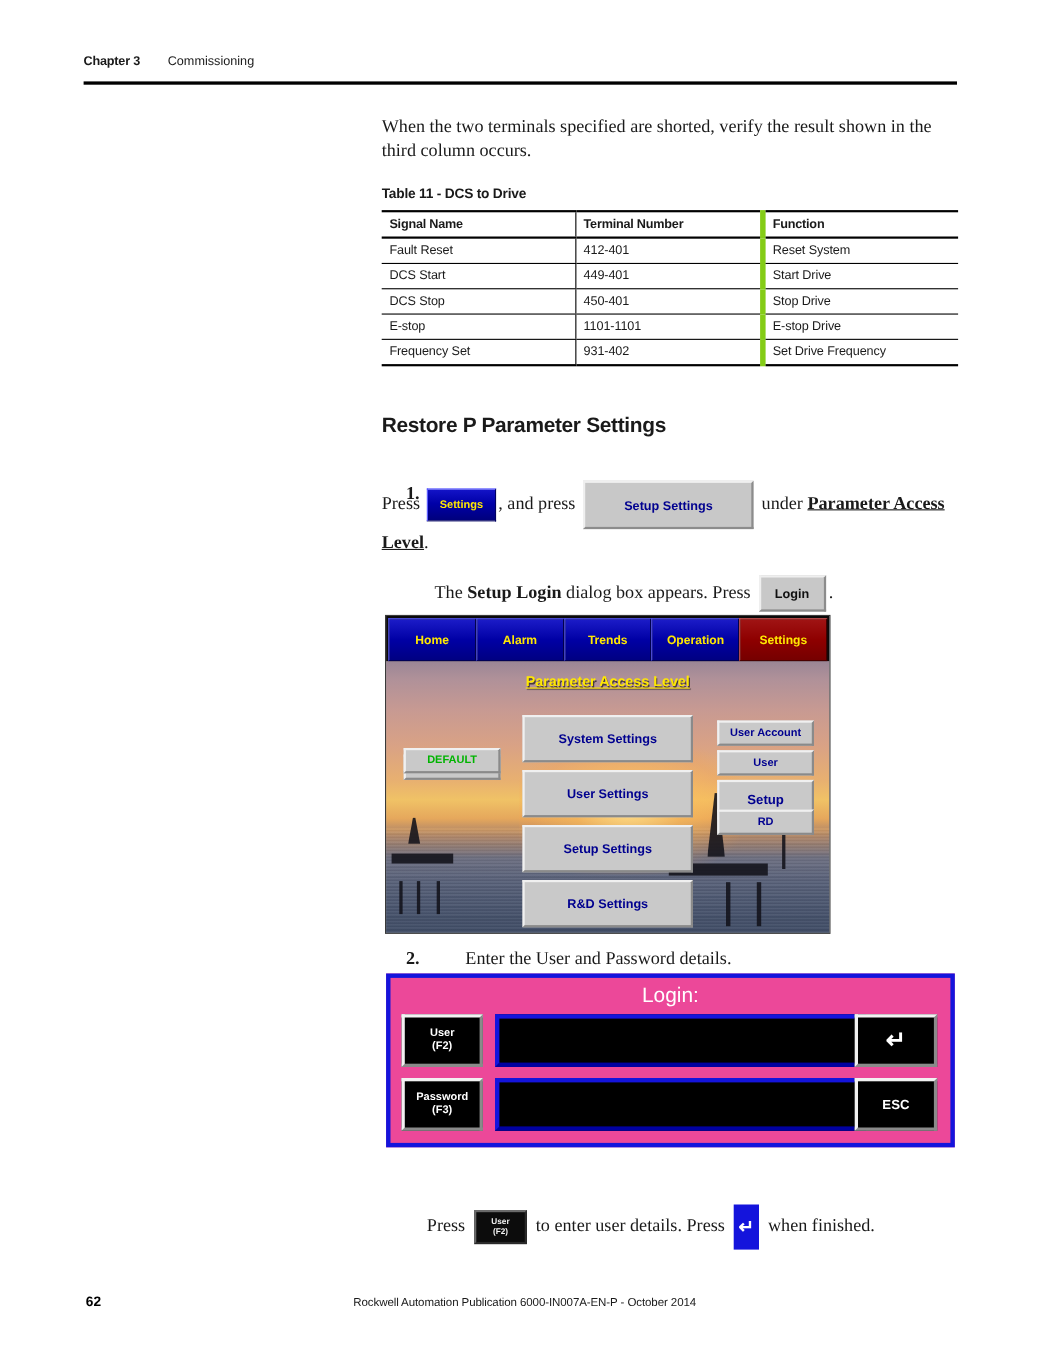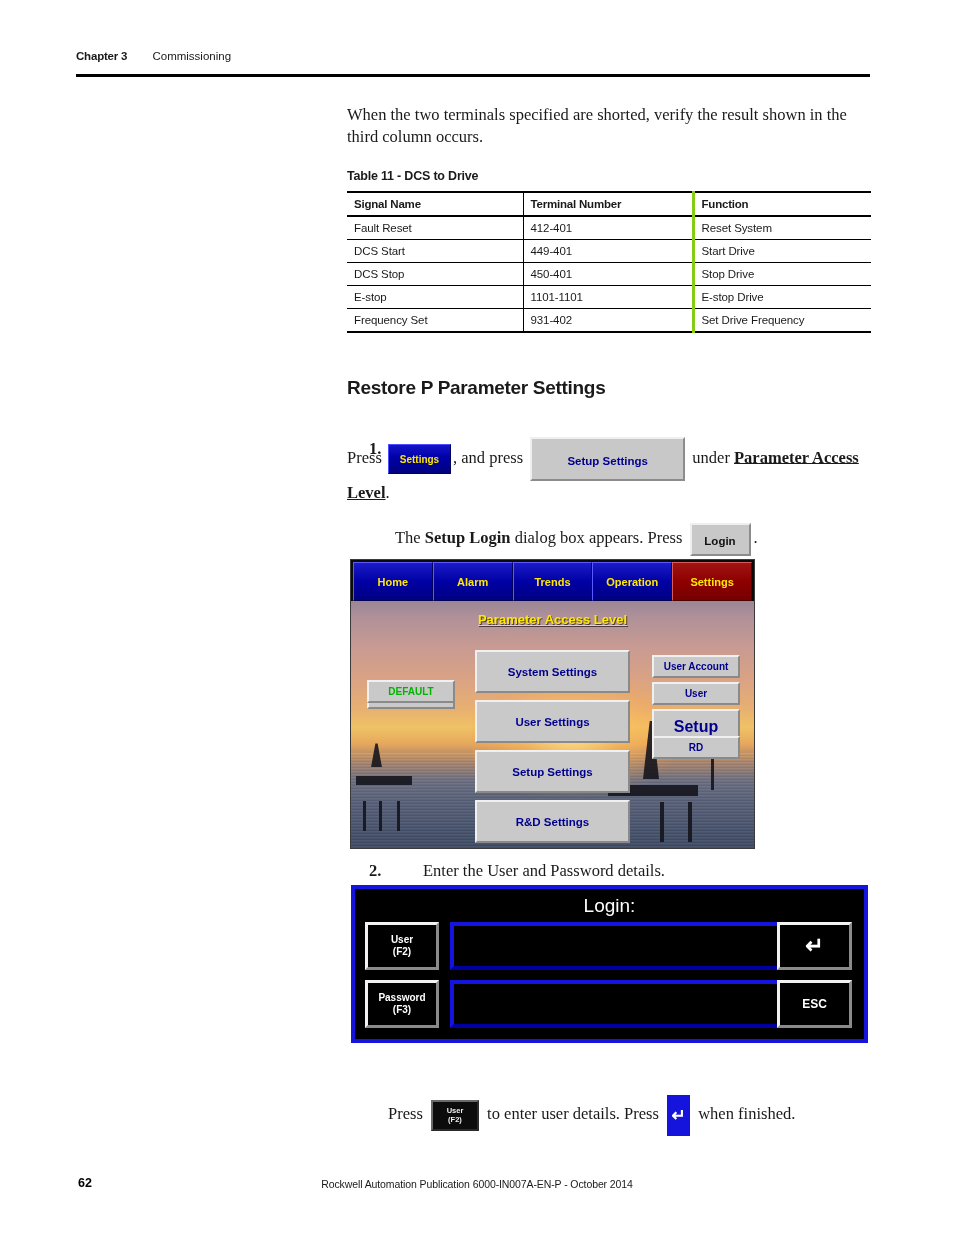--- a/index.html
+++ b/index.html
@@ -83,21 +83,21 @@
   table.dcs td {
     text-align: left;
     padding: 5px 7px 5px 7px;
     border-bottom: 1px solid #000;
     letter-spacing: -0.1px;
   }
   table.dcs tbody tr:last-child td {
     border-bottom: 2.2px solid #000;
   }
   table.dcs th.c2, table.dcs td.c2 { border-left: 1px solid #000; }
-  table.dcs th.c3, table.dcs td.c3 { border-left: 3px solid #84cc16; }
+  table.dcs th.c3, table.dcs td.c3 { border-left: 5px solid #84cc16; }
   table.dcs col.col1 { width: 176px; }
   table.dcs col.col2 { width: 170px; }
   table.dcs col.col3 { width: 178px; }
 
   
   .section-heading {
     font-family: "Liberation Sans", sans-serif;
     font-weight: bold;
     font-size: 19px;
     margin: 44px 0 0 0;
@@ -338,32 +338,32 @@
 
   
   .b-system   { left: 124px; top: 90px;  width: 155px; height: 43px; font-size: 11.5px; }
   .b-usersets { left: 124px; top: 140px; width: 155px; height: 43px; font-size: 11.5px; }
   .b-setupsets{ left: 124px; top: 190px; width: 155px; height: 43px; font-size: 11.5px; }
   .b-rdsets   { left: 124px; top: 240px; width: 155px; height: 43px; font-size: 11.5px; }
 
   
   .b-useraccount { right: 14px; top: 95px;  width: 88px; height: 23px; font-size: 10px; }
   .b-user        { right: 14px; top: 122px; width: 88px; height: 23px; font-size: 10px; }
-  .b-setup       { right: 14px; top: 149px; width: 88px; height: 36px; font-size: 16px; }
+  .b-setup       { right: 14px; top: 149px; width: 88px; height: 36px; font-size: 12px; }
   .b-rd          { right: 14px; top: 176px; width: 88px; height: 23px; font-size: 10px; }
 
   
   .login-dialog {
     position: absolute;
     left: 351px;
     top: 885px;
     width: 517px;
     height: 158px;
     box-sizing: border-box;
-    background: #000000;
+    background: #ec4899;
     border: 4px solid #1414dc;
     font-family: "Liberation Sans", sans-serif;
   }
   .login-title {
     position: absolute;
     left: 0; right: 0;
     top: 6px;
     text-align: center;
     color: #ffffff;
     font-size: 19px;

